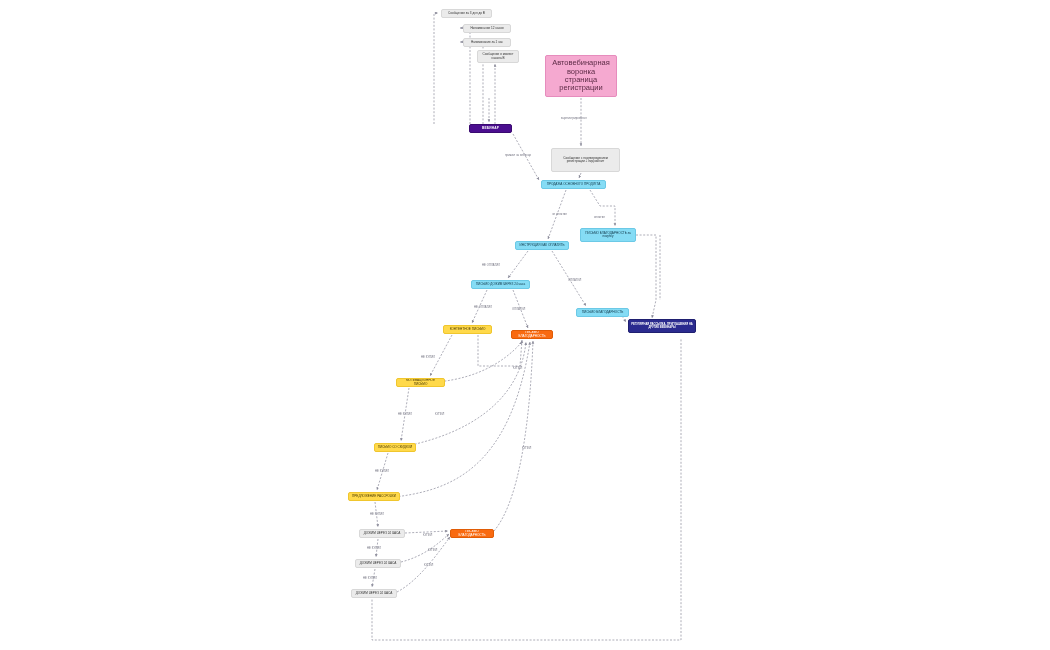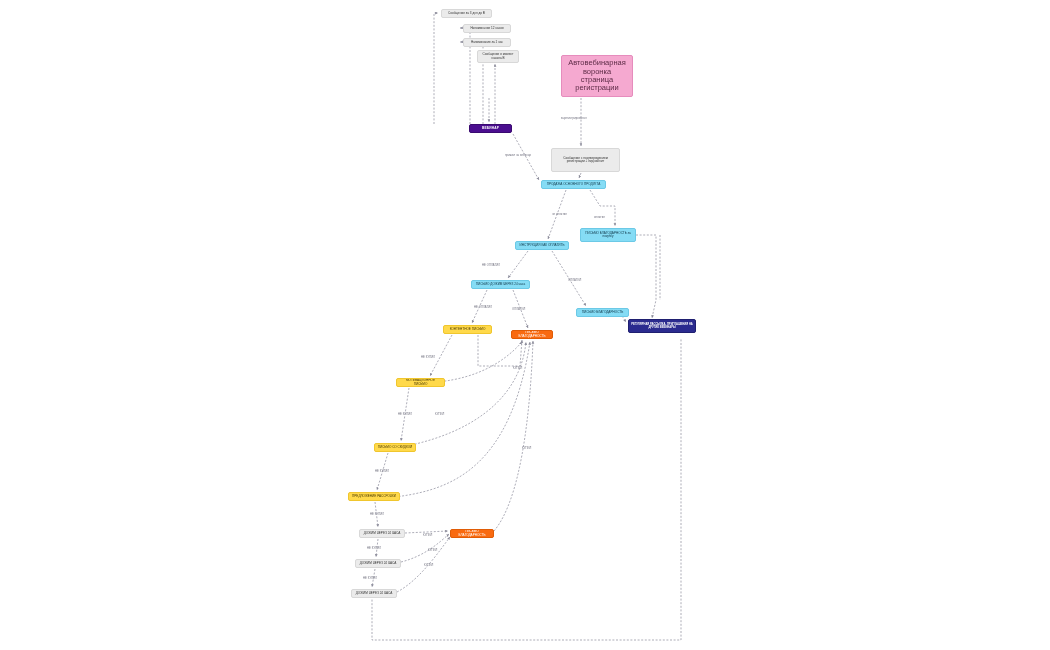--- a/index.html
+++ b/index.html
@@ -97,21 +97,21 @@
       <path d="M494,531 C520,500 530,420 533,341"></path>
     </g>
 
     <g fill="none" stroke="#8a8a99" stroke-width="0.7" stroke-dasharray="2,1.6">
       <path d="M372,596 L372,640 L681,640 L681,338"></path>
       <path d="M660,235 L660,300"></path>
     </g>
   </svg>
 
   <div id="nodes-layer">
-      <div class="node n-title" style="left: 561px; top: 55px; width: 72px; height: 42px;">Автовебинарная воронка страница регистрации</div>
+      <div class="node n-title" style="left: 545px; top: 55px; width: 72px; height: 42px;">Автовебинарная воронка страница регистрации</div>
       <div class="node n-grey" style="left: 441px; top: 9px; width: 51px; height: 9px;">Сообщение за 3 дня до В</div>
       <div class="node n-grey" style="left: 463px; top: 24px; width: 48px; height: 9px;">Напоминание 12 часов</div>
       <div class="node n-grey" style="left: 463px; top: 38px; width: 48px; height: 9px;">Напоминание за 1 час</div>
       <div class="node n-grey" style="left: 477px; top: 50px; width: 42px; height: 13px;">Сообщение в момент начала В</div>
       <div class="node n-purple" style="left: 469px; top: 124px; width: 43px; height: 9px;">ВЕБИНАР</div>
       <div class="node n-grey" style="left: 551px; top: 148px; width: 69px; height: 24px;">Сообщение с подтверждением регистрации + лид магнит</div>
       <div class="node n-cyan" style="left: 541px; top: 180px; width: 65px; height: 9px;">ПРОДАЖА ОСНОВНОГО ПРОДУКТА</div>
       <div class="node n-cyan" style="left: 580px; top: 228px; width: 56px; height: 14px;">ПИСЬМО БЛАГОДАРНОСТЬ за покупку</div>
       <div class="node n-cyan" style="left: 515px; top: 241px; width: 54px; height: 9px;">ИНСТРУКЦИЯ КАК ОПЛАТИТЬ</div>
       <div class="node n-cyan" style="left: 471px; top: 280px; width: 59px; height: 9px;">ПИСЬМО ДОЖИМ ЧЕРЕЗ 24 часа</div>

